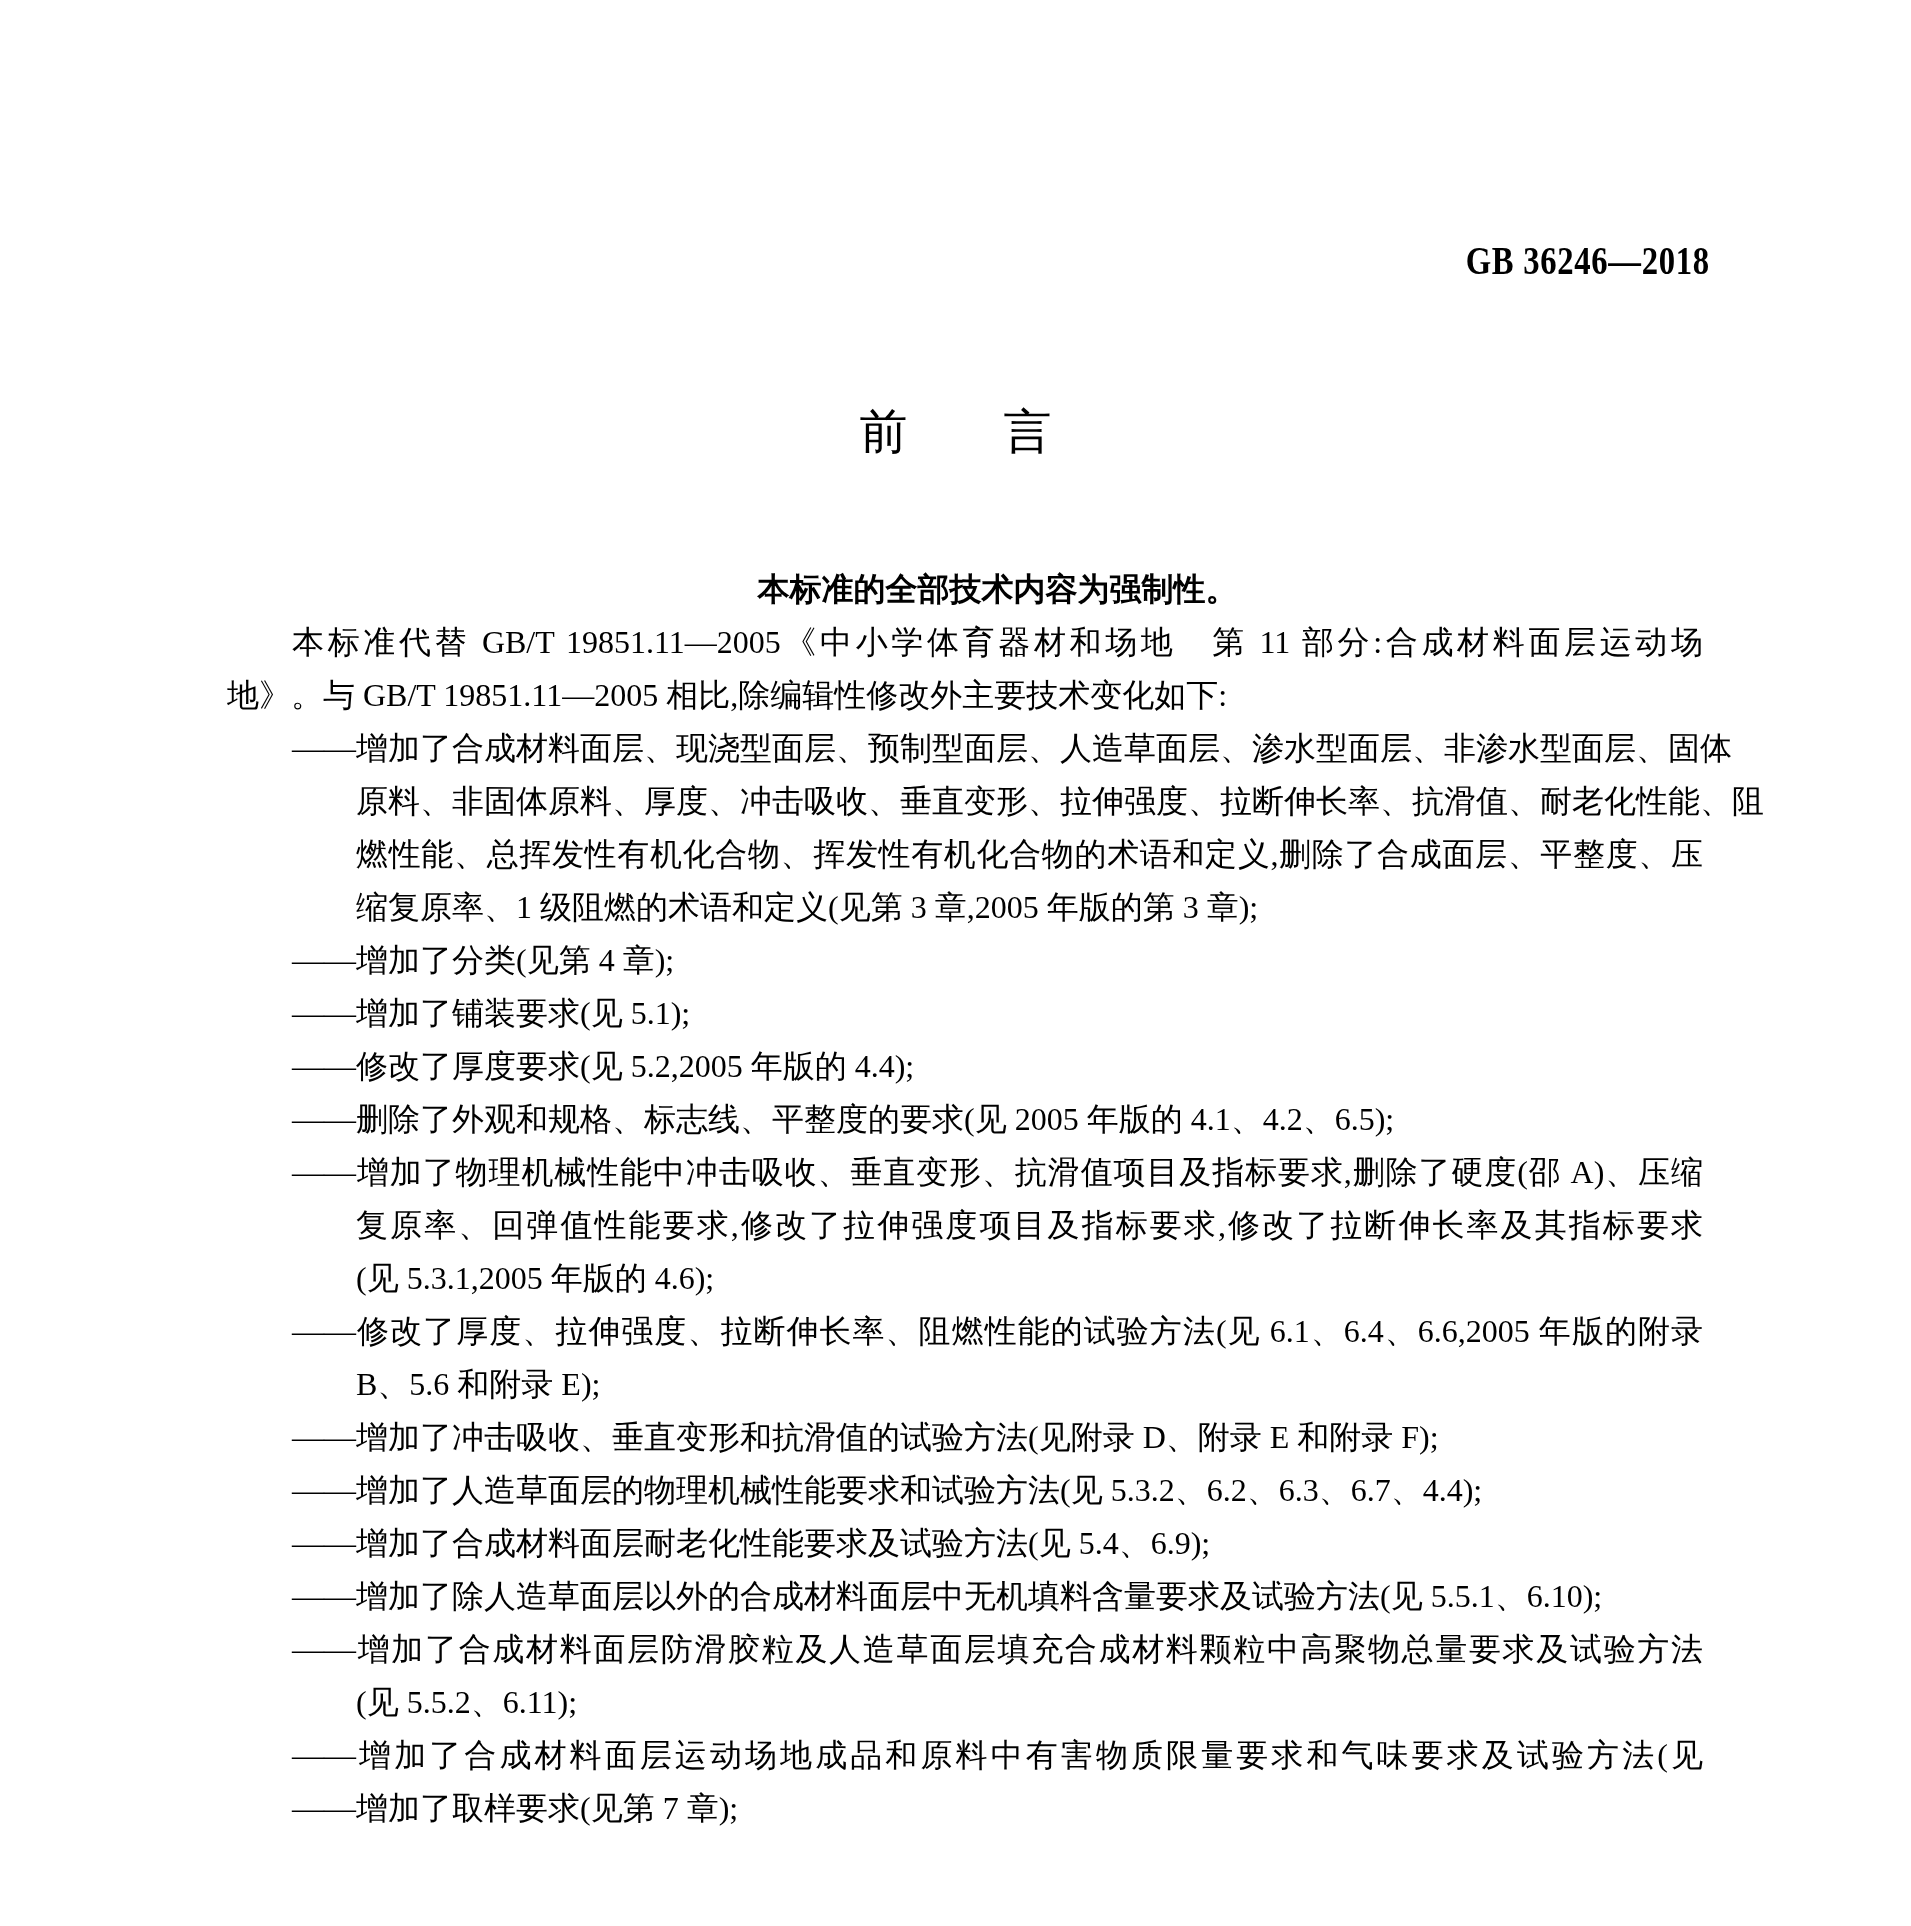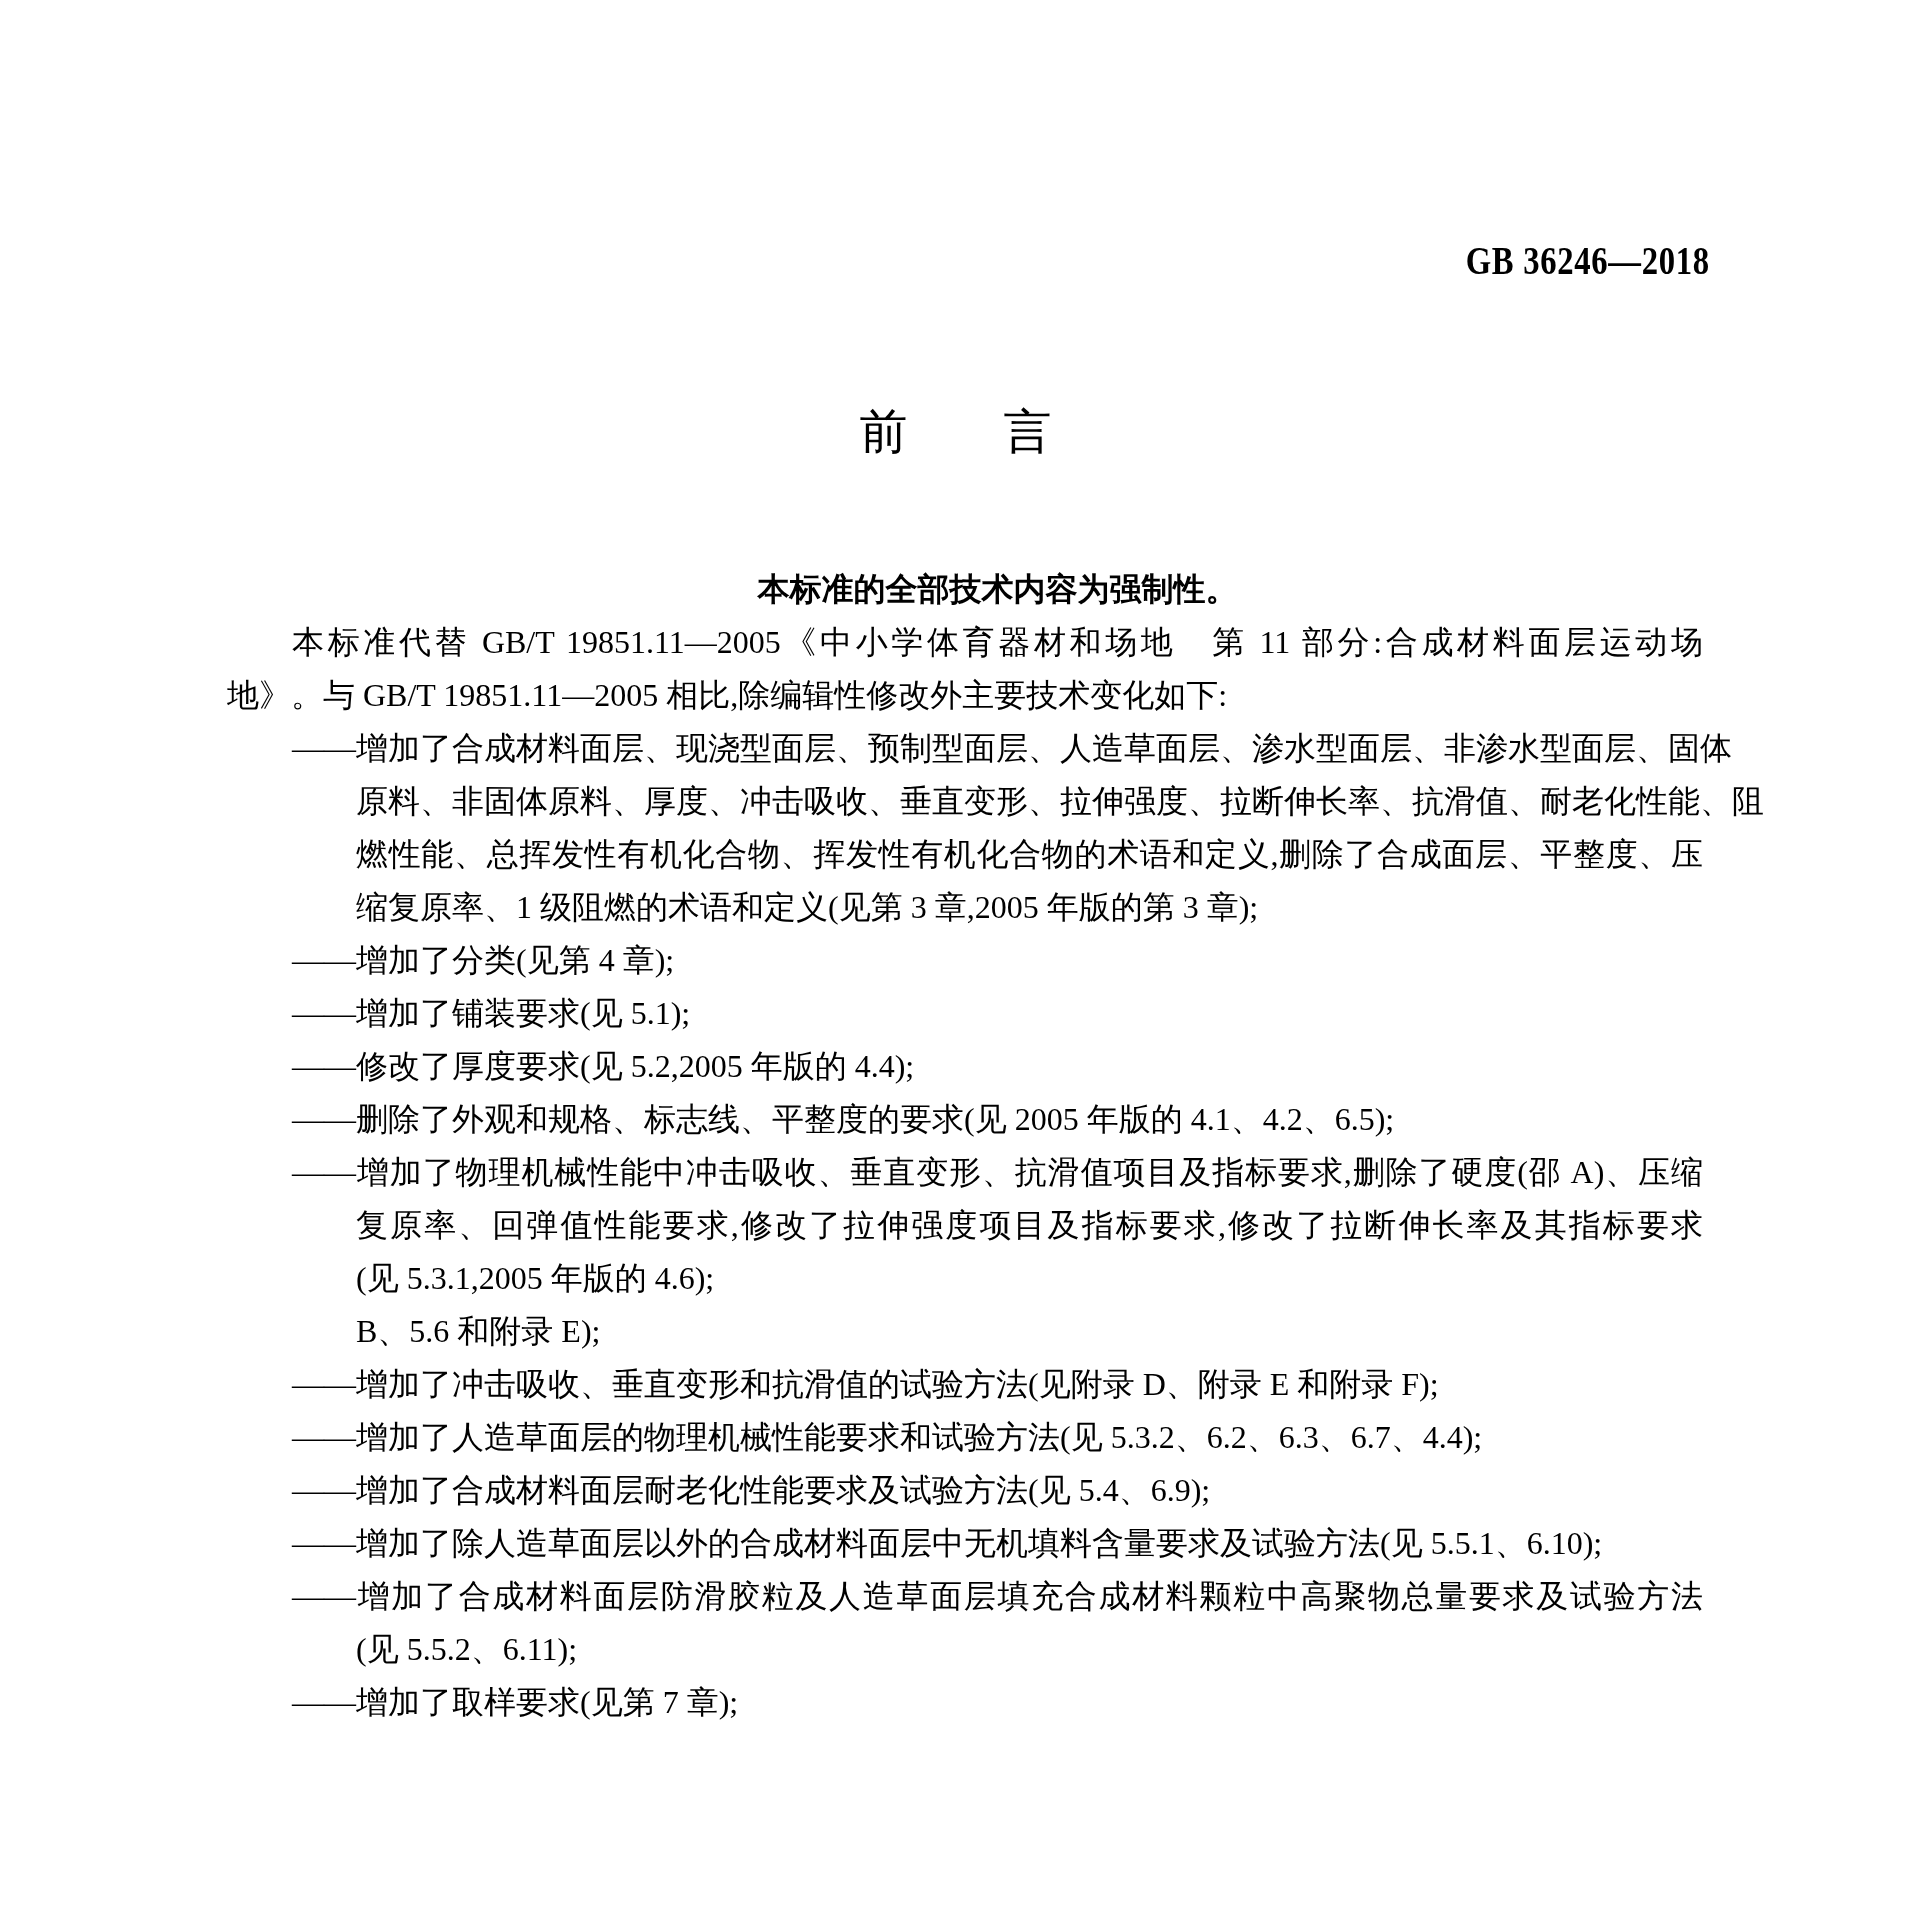--- a/index.html
+++ b/index.html
@@ -82,24 +82,26 @@
       <div class="line cont justify">原料、非固体原料、厚度、冲击吸收、垂直变形、拉伸强度、拉断伸长率、抗滑值、耐老化性能、阻</div>
       <div class="line cont justify">燃性能、总挥发性有机化合物、挥发性有机化合物的术语和定义,删除了合成面层、平整度、压</div>
       <div class="line cont">缩复原率、1 级阻燃的术语和定义(见第 3 章,2005 年版的第 3 章);</div>
       <div class="line dash">——增加了分类(见第 4 章);</div>
       <div class="line dash">——增加了铺装要求(见 5.1);</div>
       <div class="line dash">——修改了厚度要求(见 5.2,2005 年版的 4.4);</div>
       <div class="line dash">——删除了外观和规格、标志线、平整度的要求(见 2005 年版的 4.1、4.2、6.5);</div>
       <div class="line dash justify">——增加了物理机械性能中冲击吸收、垂直变形、抗滑值项目及指标要求,删除了硬度(邵 A)、压缩</div>
       <div class="line cont justify">复原率、回弹值性能要求,修改了拉伸强度项目及指标要求,修改了拉断伸长率及其指标要求</div>
       <div class="line cont">(见 5.3.1,2005 年版的 4.6);</div>
+      <div class="line dash justify">——修改了厚度、拉伸强度、拉断伸长率、阻燃性能的试验方法(见 6.1、6.4、6.6,2005 年版的附录</div>
       <div class="line cont">B、5.6 和附录 E);</div>
       <div class="line dash">——增加了冲击吸收、垂直变形和抗滑值的试验方法(见附录 D、附录 E 和附录 F);</div>
       <div class="line dash">——增加了人造草面层的物理机械性能要求和试验方法(见 5.3.2、6.2、6.3、6.7、4.4);</div>
       <div class="line dash">——增加了合成材料面层耐老化性能要求及试验方法(见 5.4、6.9);</div>
       <div class="line dash">——增加了除人造草面层以外的合成材料面层中无机填料含量要求及试验方法(见 5.5.1、6.10);</div>
       <div class="line dash justify">——增加了合成材料面层防滑胶粒及人造草面层填充合成材料颗粒中高聚物总量要求及试验方法</div>
       <div class="line cont">(见 5.5.2、6.11);</div>
+      <div class="line dash justify">——增加了合成材料面层运动场地成品和原料中有害物质限量要求和气味要求及试验方法(见</div>
       <div class="line dash">——增加了取样要求(见第 7 章);</div>
     </div>
 
 </div>
 
 
 </body></html>

